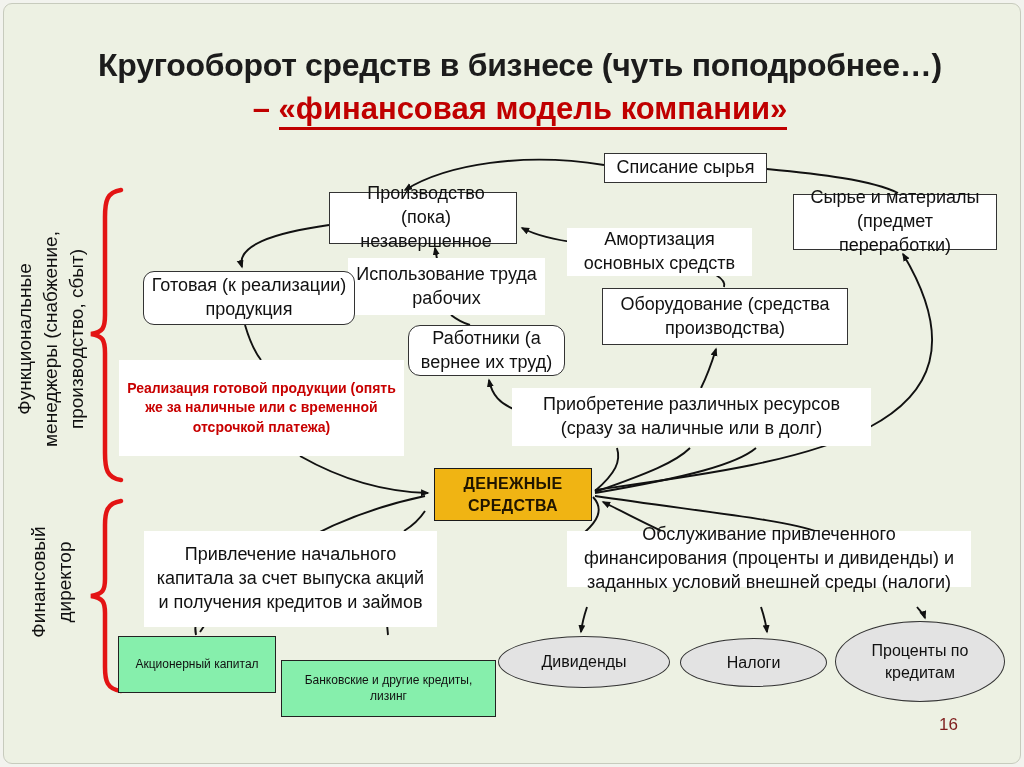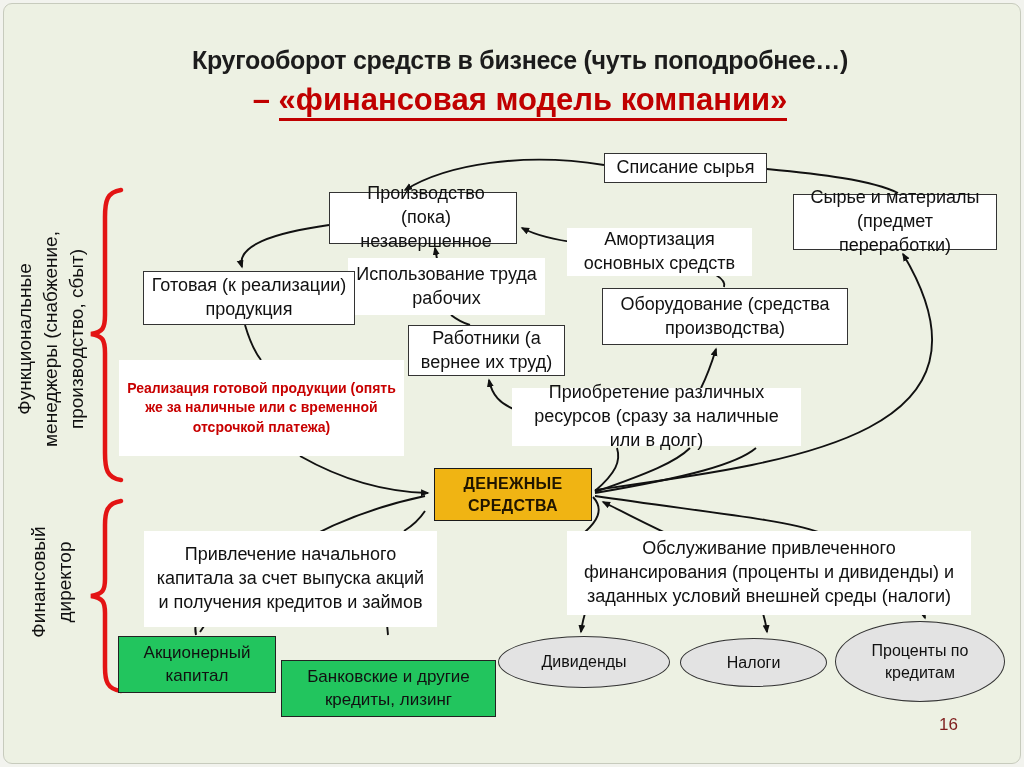--- a/index.html
+++ b/index.html
@@ -13,40 +13,40 @@
     position:absolute;inset:3px;
     background:#edf1e3;
     border:1px solid #c7cbbd;
     border-radius:9px;
   }
   .title-wrap{
     position:absolute;left:30px;right:14px;top:40px;
     text-align:center;color:#1c1c1c;
   }
   .title-line1{
-    font-size:25px;font-weight:bold;letter-spacing:-0.3px;line-height:1.35;
+    font-size:32px;font-weight:bold;letter-spacing:-0.3px;line-height:1.35;
   }
   .title-line2{
     font-size:31px;font-weight:bold;color:#c00000;line-height:1.45;
   }
   .title-underline{
     border-bottom:3px solid #c00000;padding-bottom:1px;
   }
   .node{
     position:absolute;display:flex;align-items:center;justify-content:center;
     text-align:center;background:#ffffff;color:#111;
     font-size:18px;line-height:1.32;box-sizing:border-box;padding:2px 6px;
   }
   .bordered{border:1.5px solid #333;}
   .money{
     background:#f0b413;border:1.6px solid #1a1a1a;
     font-weight:bold;font-size:16px;color:#201500;letter-spacing:0.3px;
   }
   .cyan{
-    background:#22c55e;border:1.6px solid #222;font-size:17px;
+    background:#86efac;border:1.6px solid #222;font-size:12px;
   }
   .ellipse{
     background:#e3e3e3;border:1.6px solid #333;border-radius:50%;font-size:16px;
   }
   .red-note{
     color:#c80000;font-weight:bold;font-size:14px;line-height:1.38;
   }
   .vlabel{
     position:absolute;transform:rotate(-90deg);transform-origin:center;
     text-align:center;font-size:19px;line-height:1.38;color:#111;
@@ -116,35 +116,35 @@
   <div class="node bordered" style="left:600px;top:149px;width:163px;height:30px;">Списание сырья</div>
 
   <div class="node bordered" style="left:325px;top:188px;width:188px;height:52px;padding-left:12px;">Производство (пока) незавершенное</div>
 
   <div class="node bordered" style="left:789px;top:190px;width:204px;height:56px;">Сырье и материалы (предмет переработки)</div>
 
   <div class="node" style="left:563px;top:224px;width:185px;height:48px;">Амортизация основных средств</div>
 
   <div class="node" style="left:344px;top:254px;width:197px;height:57px;">Использование труда рабочих</div>
 
-  <div class="node bordered" style="left:139px;top:267px;width:212px;height:54px;">Готовая (к реализации) продукция</div>
+  <div class="node bordered" style="left:139px;top:267px;width:212px;height:54px;border-radius:11px;">Готовая (к реализации) продукция</div>
 
   <div class="node bordered" style="left:598px;top:284px;width:246px;height:57px;">Оборудование (средства производства)</div>
 
-  <div class="node bordered" style="left:404px;top:321px;width:157px;height:51px;">Работники (а вернее их труд)</div>
+  <div class="node bordered" style="left:404px;top:321px;width:157px;height:51px;border-radius:12px;">Работники (а вернее их труд)</div>
 
   <div class="node red-note" style="left:115px;top:356px;width:285px;height:96px;">Реализация готовой продукции (опять же за наличные или с временной отсрочкой платежа)</div>
 
-  <div class="node" style="left:508px;top:384px;width:289px;height:58px;">Приобретение различных ресурсов (сразу за наличные или в долг)</div>
+  <div class="node" style="left:508px;top:384px;width:359px;height:58px;">Приобретение различных ресурсов (сразу за наличные или в долг)</div>
 
   <div class="node money" style="left:430px;top:464px;width:158px;height:53px;">ДЕНЕЖНЫЕ СРЕДСТВА</div>
 
   <div class="node" style="left:140px;top:527px;width:293px;height:96px;">Привлечение начального капитала за счет выпуска акций и получения кредитов и займов</div>
 
-  <div class="node" style="left:563px;top:527px;width:404px;height:84px;">Обслуживание привлеченного финансирования (проценты и дивиденды) и заданных условий внешней среды (налоги)</div>
+  <div class="node" style="left:563px;top:527px;width:404px;height:56px;">Обслуживание привлеченного финансирования (проценты и дивиденды) и заданных условий внешней среды (налоги)</div>
 
   <div class="node cyan" style="left:114px;top:632px;width:158px;height:57px;">Акционерный капитал</div>
 
   <div class="node cyan" style="left:277px;top:632px;width:215px;height:57px;margin-top:24px;">Банковские и другие кредиты, лизинг</div>
 
   <div class="node ellipse" style="left:494px;top:632px;width:172px;height:52px;">Дивиденды</div>
 
   <div class="node ellipse" style="left:676px;top:634px;width:147px;height:49px;">Налоги</div>
 
   <div class="node ellipse" style="left:831px;top:617px;width:170px;height:81px;">Проценты по кредитам</div>

